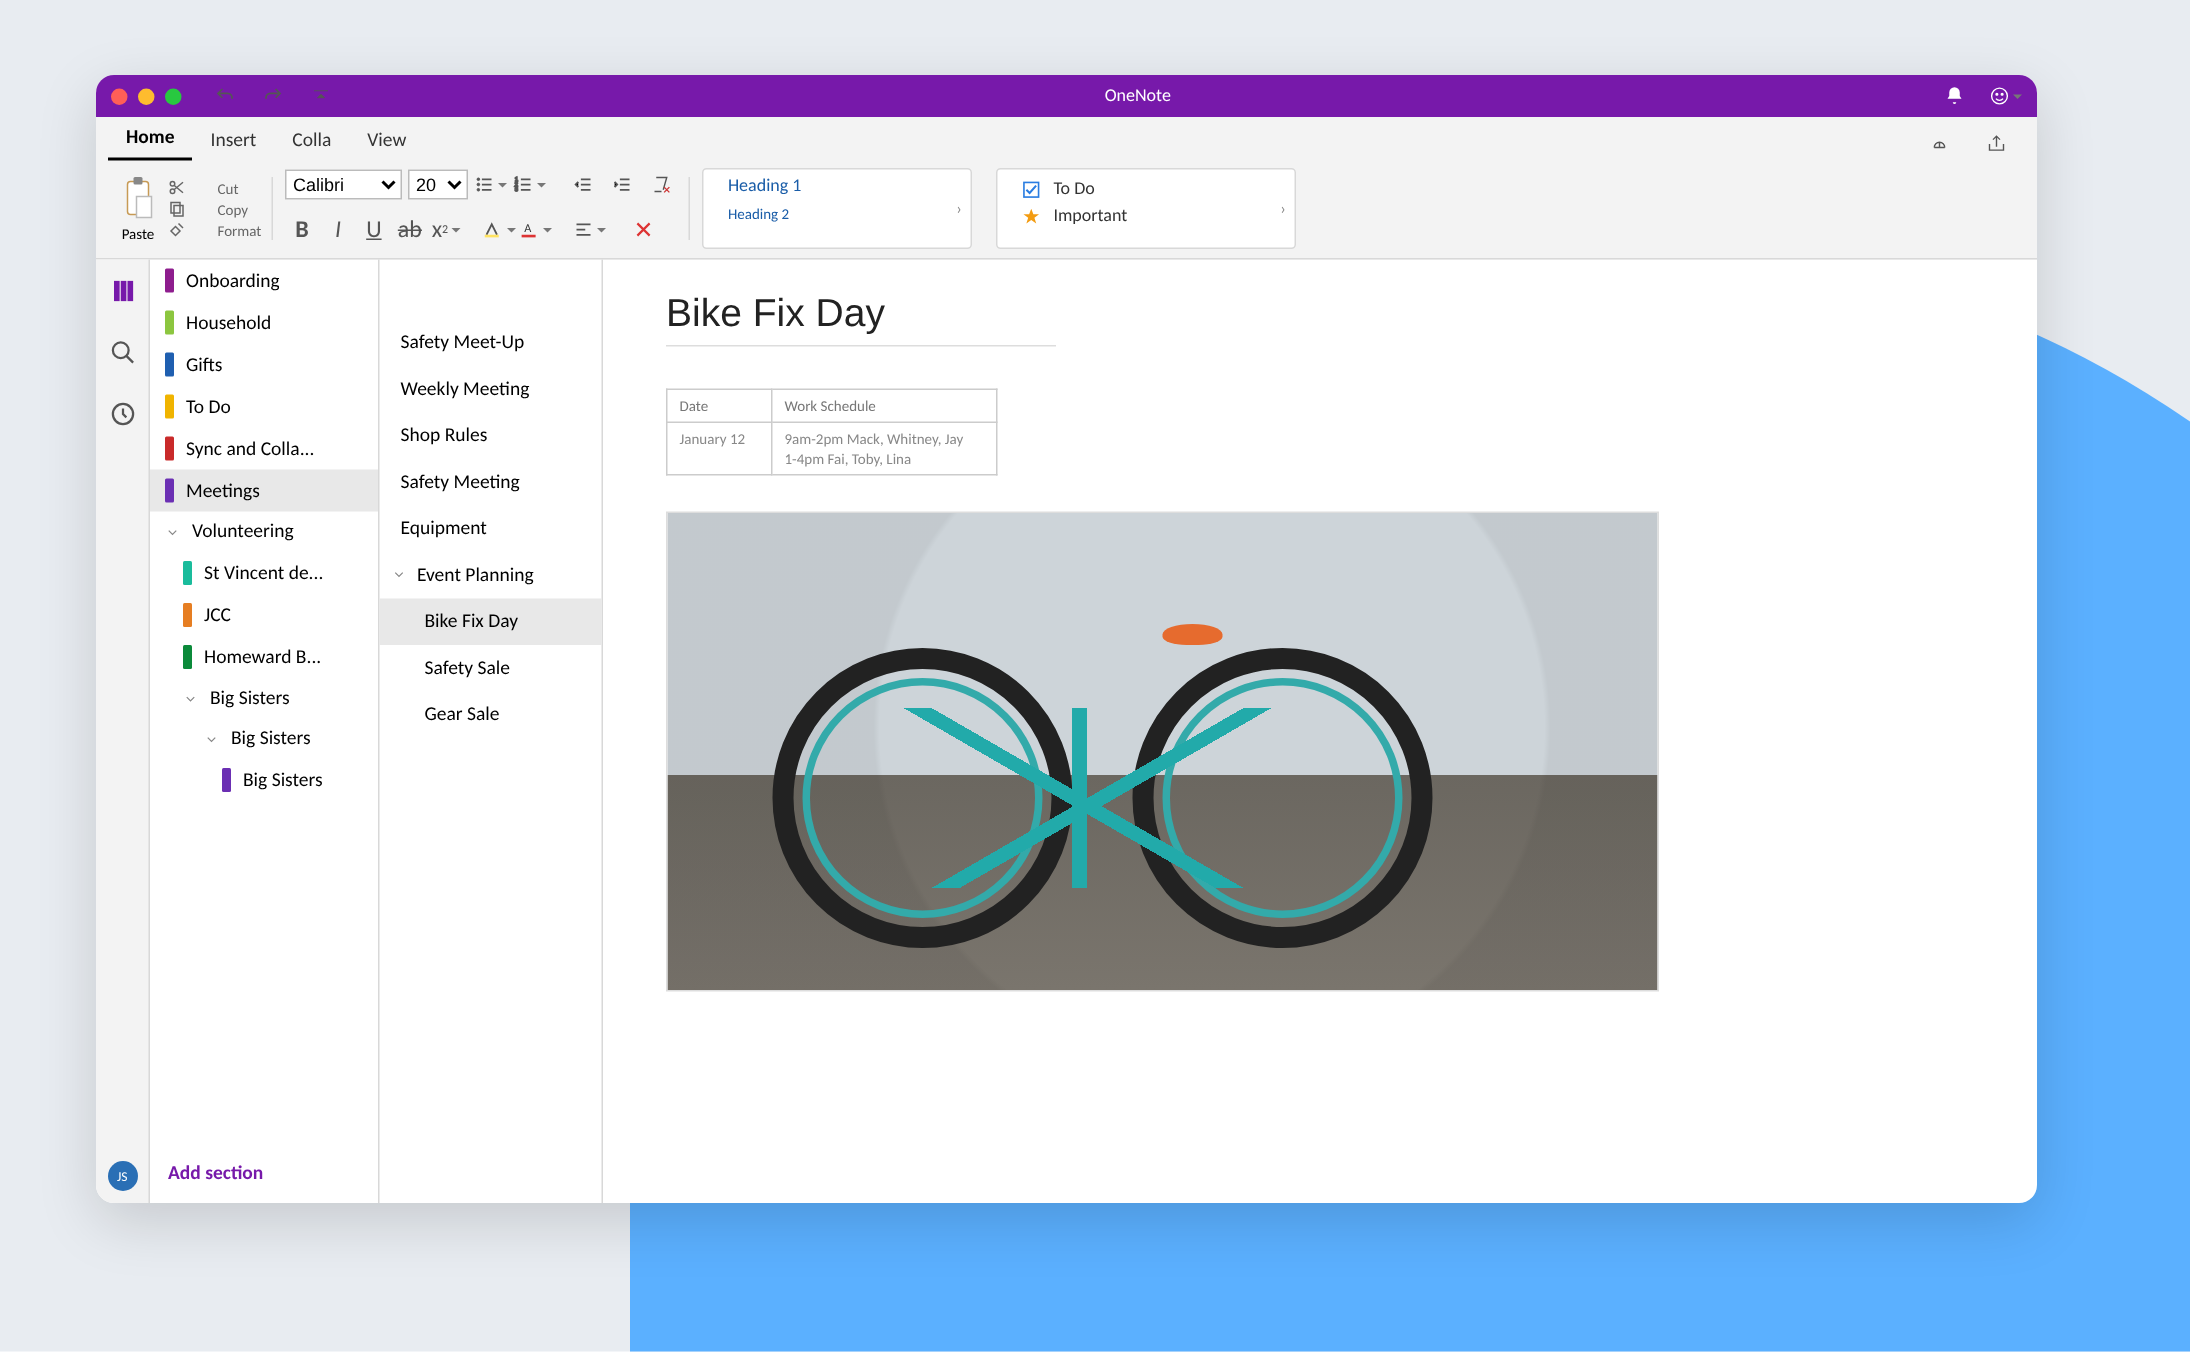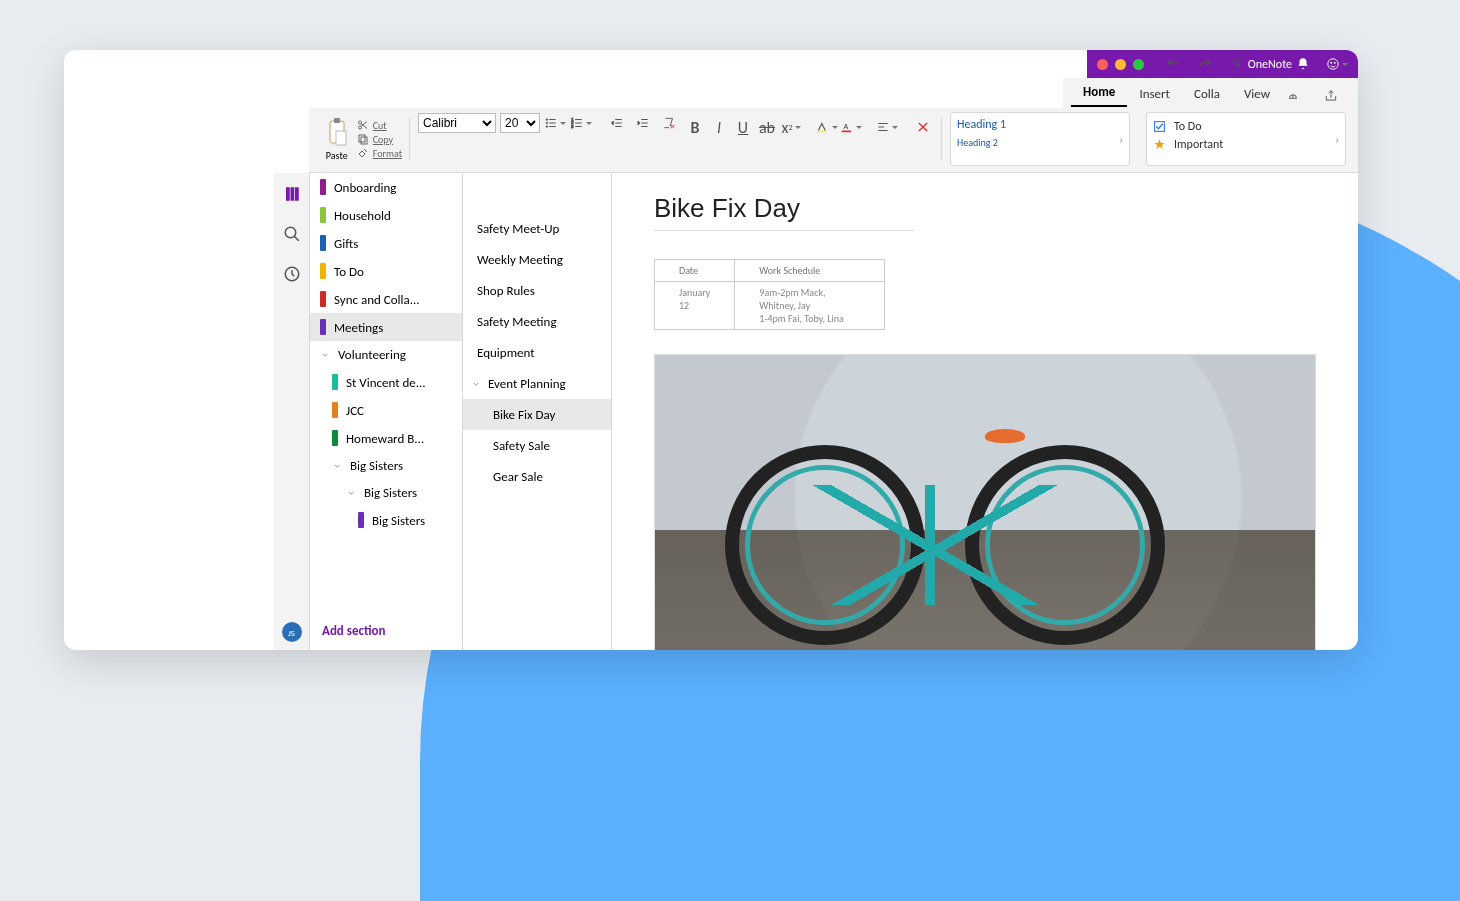--- a/index.html
+++ b/index.html
@@ -26,27 +26,27 @@
     position:absolute;
     right:-260px;bottom:-260px;
     width:1300px;height:1000px;
     background:var(--blue-blob);
     border-radius:50% 50% 0 0 / 60% 60% 0 0;
     z-index:0;
   }
   .window{
     position:absolute;
     left:64px;top:50px;
-    width:1294px;height:600px;
+    width:1294px;height:752px;
     background:#fff;
     border-radius:12px;
     box-shadow:0 12px 40px rgba(0,0,0,.15);
     overflow:hidden;
     z-index:1;
-    display:flex;flex-direction:column;align-items:flex-end;
+    display:flex;flex-direction:column;
   }
   
   .titlebar{
     height:28px;
     background:var(--purple);
     color:#fff;
     display:flex;align-items:center;
     padding:0 10px;
     flex-shrink:0;
   }
@@ -81,36 +81,36 @@
     display:flex;align-items:stretch;
     padding:4px 8px 6px;
     gap:8px;
     flex-shrink:0;
   }
   .rgroup{display:flex;align-items:center;gap:4px;padding:0 4px;position:relative;}
   .rgroup.sep::after{content:"";position:absolute;right:-4px;top:6px;bottom:6px;width:1px;background:var(--grey-border);}
   .paste-btn{display:flex;flex-direction:column;align-items:center;font-size:10px;gap:2px;padding:2px 4px;cursor:pointer;}
   .paste-btn svg{width:24px;height:30px;}
   .mini-stack{display:flex;flex-direction:column;gap:1px;font-size:10px;color:#666;}
-  .mini-stack .row{display:flex;align-items:center;gap:4px;cursor:pointer;text-decoration:underline;}
+  .mini-stack .row{display:flex;align-items:center;gap:21px;cursor:pointer;}
   .mini-stack svg{width:12px;height:12px;}
   .font-sel{height:20px;font-size:12px;border:1px solid #bbb;background:#fff;}
   .fontname{width:78px;}
   .fontsize{width:40px;}
   .icon-btn{width:22px;height:22px;display:flex;align-items:center;justify-content:center;cursor:pointer;color:#555;border-radius:2px;}
   .icon-btn svg{width:14px;height:14px;}
   .icon-btn.dd::after{content:"";border:3px solid transparent;border-top-color:#777;margin-left:2px;margin-top:3px;}
   .font-row2{display:flex;gap:2px;margin-top:4px;}
   .styles-box,.tags-box{
     border:1px solid var(--grey-border);
     background:#fff;
     border-radius:3px;
     width:180px;height:54px;
     display:flex;flex-direction:column;
-    padding:4px 6px;
+    padding:4px 16px;
     font-size:11px;color:#1a5da8;
     position:relative;
   }
   .styles-box .s1{font-size:12px;margin-bottom:5px;}
   .styles-box .s2{font-size:10px;}
   .styles-box .chev,.tags-box .chev{position:absolute;right:6px;top:50%;transform:translateY(-50%);color:#888;}
   .tags-box{width:200px;}
   .tags-box .trow{display:flex;align-items:center;gap:8px;color:#333;font-size:12px;padding:2px 0;}
   .tags-box svg{width:13px;height:13px;}
   
@@ -133,21 +133,21 @@
   .sec-label{overflow:hidden;text-overflow:ellipsis;}
   .add-line{margin-top:auto;padding:12px 12px;color:var(--purple);font-size:13px;font-weight:600;cursor:pointer;}
   .pages{width:149px;border-right:1px solid var(--grey-border);display:flex;flex-direction:column;font-size:13px;}
   .page-item{padding:8px 14px;cursor:pointer;white-space:nowrap;overflow:hidden;text-overflow:ellipsis;}
   .page-item.child{padding-left:30px;}
   .page-item.selected{background:var(--sel-bg);}
   .page-item .chev-ico{margin-right:4px;vertical-align:-1px;display:inline-block;}
   .canvas{flex:1;overflow:auto;padding:20px 42px;}
   .page-title{font-size:26px;font-family:"Calibri Light","Segoe UI Light",sans-serif;color:#222;padding-bottom:6px;border-bottom:1px solid #ddd;width:260px;margin-bottom:28px;}
   .sched{border:1px solid #ccc;border-collapse:collapse;font-size:10px;color:#888;margin-bottom:24px;}
-  .sched td{border:1px solid #ccc;padding:4px 24px;vertical-align:top;}
+  .sched td{border:1px solid #ccc;padding:4px 8px;vertical-align:top;}
   .sched .hdr{color:#777;}
   .note-img{
     width:662px;height:320px;
     background:
       radial-gradient(circle at 55% 45%, rgba(0,0,0,0) 55%, rgba(0,0,0,.05) 56%),
       linear-gradient(180deg,#cdd4d9 0%,#cdd4d9 55%,#6b6760 55%,#7a756d 100%);
     position:relative;
     border:1px solid #ddd;
     overflow:hidden;
   }
@@ -258,21 +258,21 @@
         </div>
         <div class="row">
           <svg viewBox="0 0 24 24" stroke="#666" fill="none" stroke-width="2">
               <path d="M4 14l6-6 6 6-6 6zM14 4l6 6"></path>
             </svg>
           <span>Format</span>
         </div>
       </div>
     </div>
 
-    <div class="rgroup sep" style="flex-direction:row;align-items:flex-start;">
+    <div class="rgroup sep" style="flex-direction:column;align-items:flex-start;">
       <div style="display:flex;gap:4px;align-items:center;">
         <select class="font-sel fontname">
           <option>Calibri</option>
         </select>
         <select class="font-sel fontsize">
           <option>20</option>
         </select>
         <span class="icon-btn dd">
             <svg viewBox="0 0 24 24" stroke="currentColor" fill="currentColor">
               <circle cx="5" cy="6" r="1.5"></circle>

